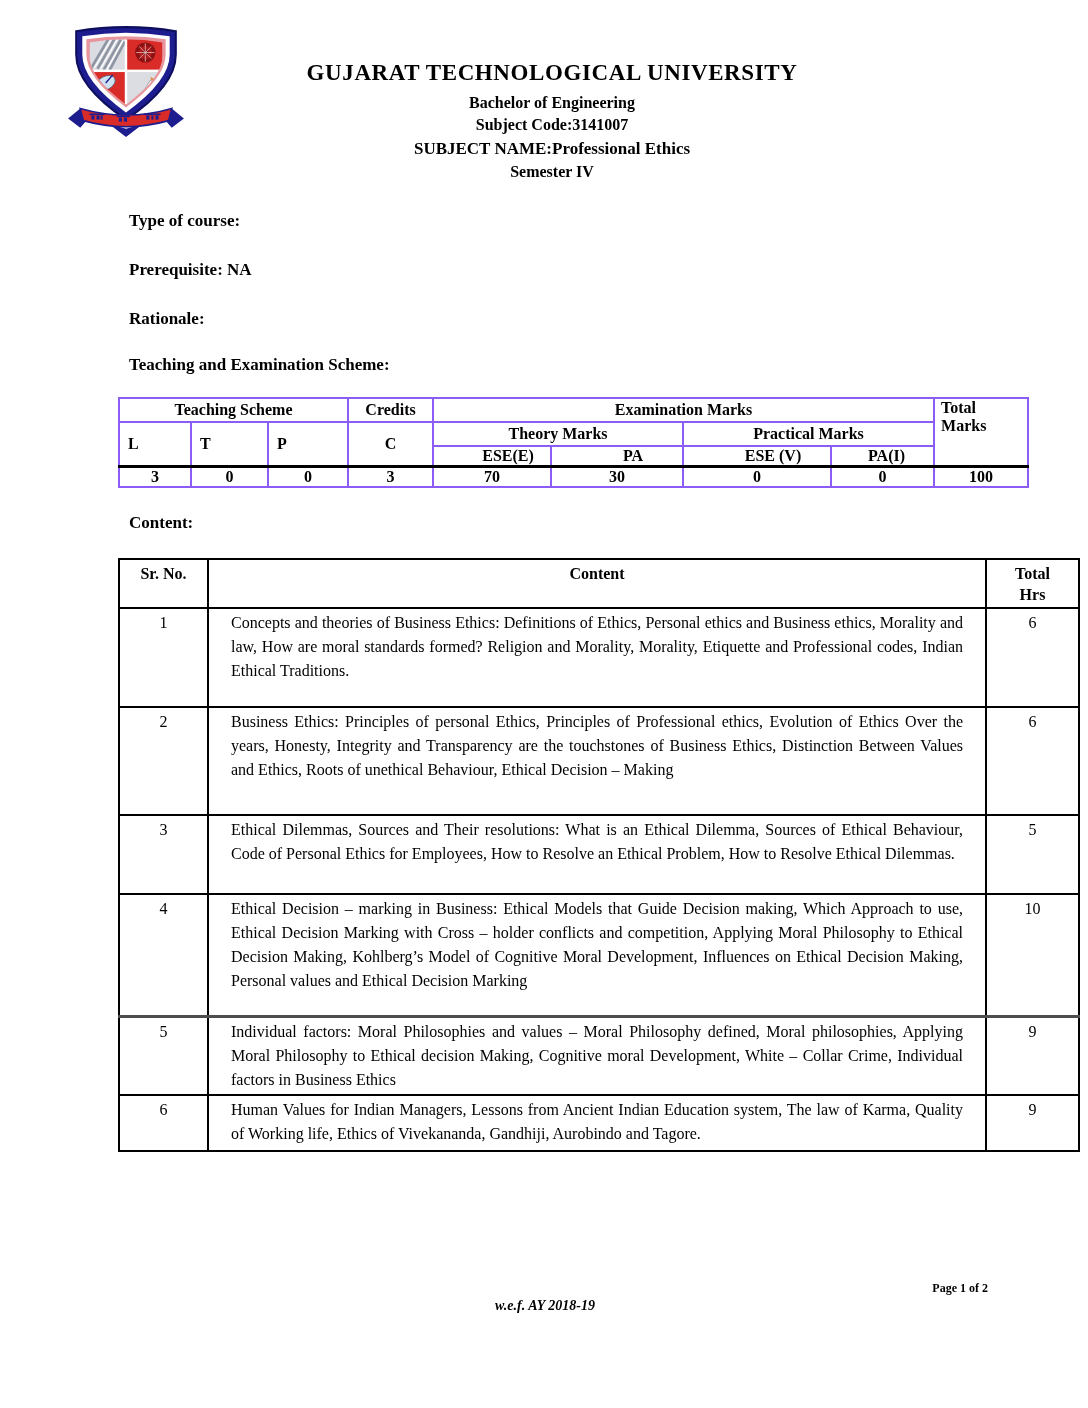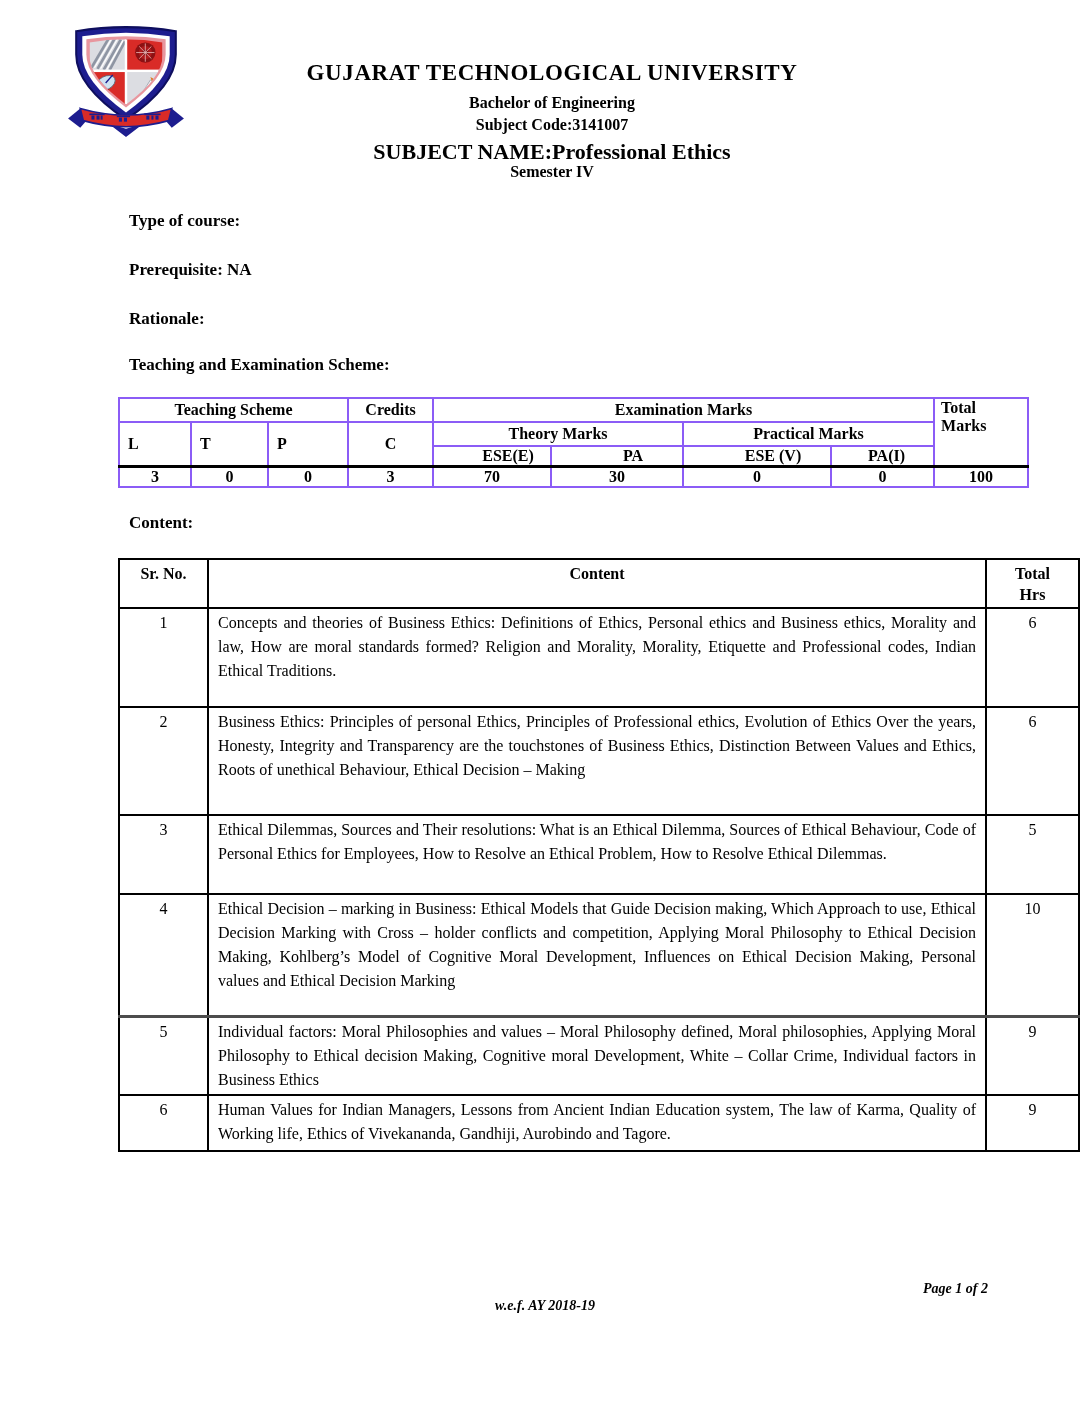--- a/index.html
+++ b/index.html
@@ -6,21 +6,21 @@
   body { width:1088px; height:1408px; font-family:"Liberation Serif", serif; color:#000; }
   .page { position:relative; width:1088px; height:1408px; overflow:hidden; background:#fff; }
 
   
   .logo { position:absolute; left:64px; top:22px; width:124px; height:118px; }
   .hline { position:absolute; left:0; width:1088px; text-align:center; padding-left:16px; box-sizing:border-box; }
   .title { top:60px; font-size:23px; font-weight:bold; letter-spacing:0.6px; }
   .sub   { font-size:16px; font-weight:bold; }
   .boe   { top:94px;padding-left:16px; }
   .code  { top:116px; }
-  .subjname { top:139px; font-size:22px; font-weight:bold; }
+  .subjname { top:139px; font-size:17px; font-weight:bold; }
   .sem   { top:163px; }
 
   
   .heading { position:absolute; left:129px; font-size:17px; font-weight:bold; }
 
   
   table { border-collapse:collapse; table-layout:fixed; }
   .scheme { position:absolute; left:118px; top:397px; width:909px; }
   .scheme td { border:2px solid #8b5cf6; font-size:16px; font-weight:bold; padding:0 4px; }
   .scheme .c { text-align:center; }
@@ -29,31 +29,31 @@
   .scheme tr.r1 td { height:22px; }
   .scheme tr.r2 td { height:22px; }
   .scheme tr.r3 td { height:18px;padding-left:36px; }
   .scheme tr.vals td { height:16px; border-top:3px solid #000; text-align:center; }
 
   
   .content-table { position:absolute; left:118px; top:558px; width:960px; }
   .content-table td { border:2px solid #000; font-size:16px; vertical-align:top; padding:2px 6px; }
   .content-table tr.head td { font-weight:bold; text-align:center; height:42px; white-space:pre-line; line-height:21px; padding-top:3px; }
   .content-table .sr-cell, .content-table .hrs-cell { text-align:center; line-height:24px; }
-  .content-table .content-cell { text-align:justify; line-height:24px; padding:2px 9px; }
+  .content-table .content-cell { text-align:justify; line-height:24px; padding:2px 22px; }
   .content-table tr.b0 td { height:93px; }
   .content-table tr.b1 td { height:102px; }
   .content-table tr.b2 td { height:73px; }
   .content-table tr.b3 td { height:116px; }
   .content-table tr.b4 td { height:68px; }
   .content-table tr.b5 td { height:50px; }
   .content-table tr.b4 td { border-top:3px solid #4d4d4d; }
 
   
-  .page-num { position:absolute; top:1281px; right:100px; font-size:14px; font-weight:bold; font-style:italic; }
+  .page-num { position:absolute; top:1281px; right:100px; font-size:12px; font-weight:bold; }
   .wef { position:absolute; top:1298px; left:495px; font-size:14px; font-weight:bold; font-style:italic; }
 </style>
 </head>
 <body>
 
 <div class="page">
 
   <svg class="logo" viewBox="0 0 122 114" aria-hidden="true">
     <defs>
       <clipPath id="innerShield">

